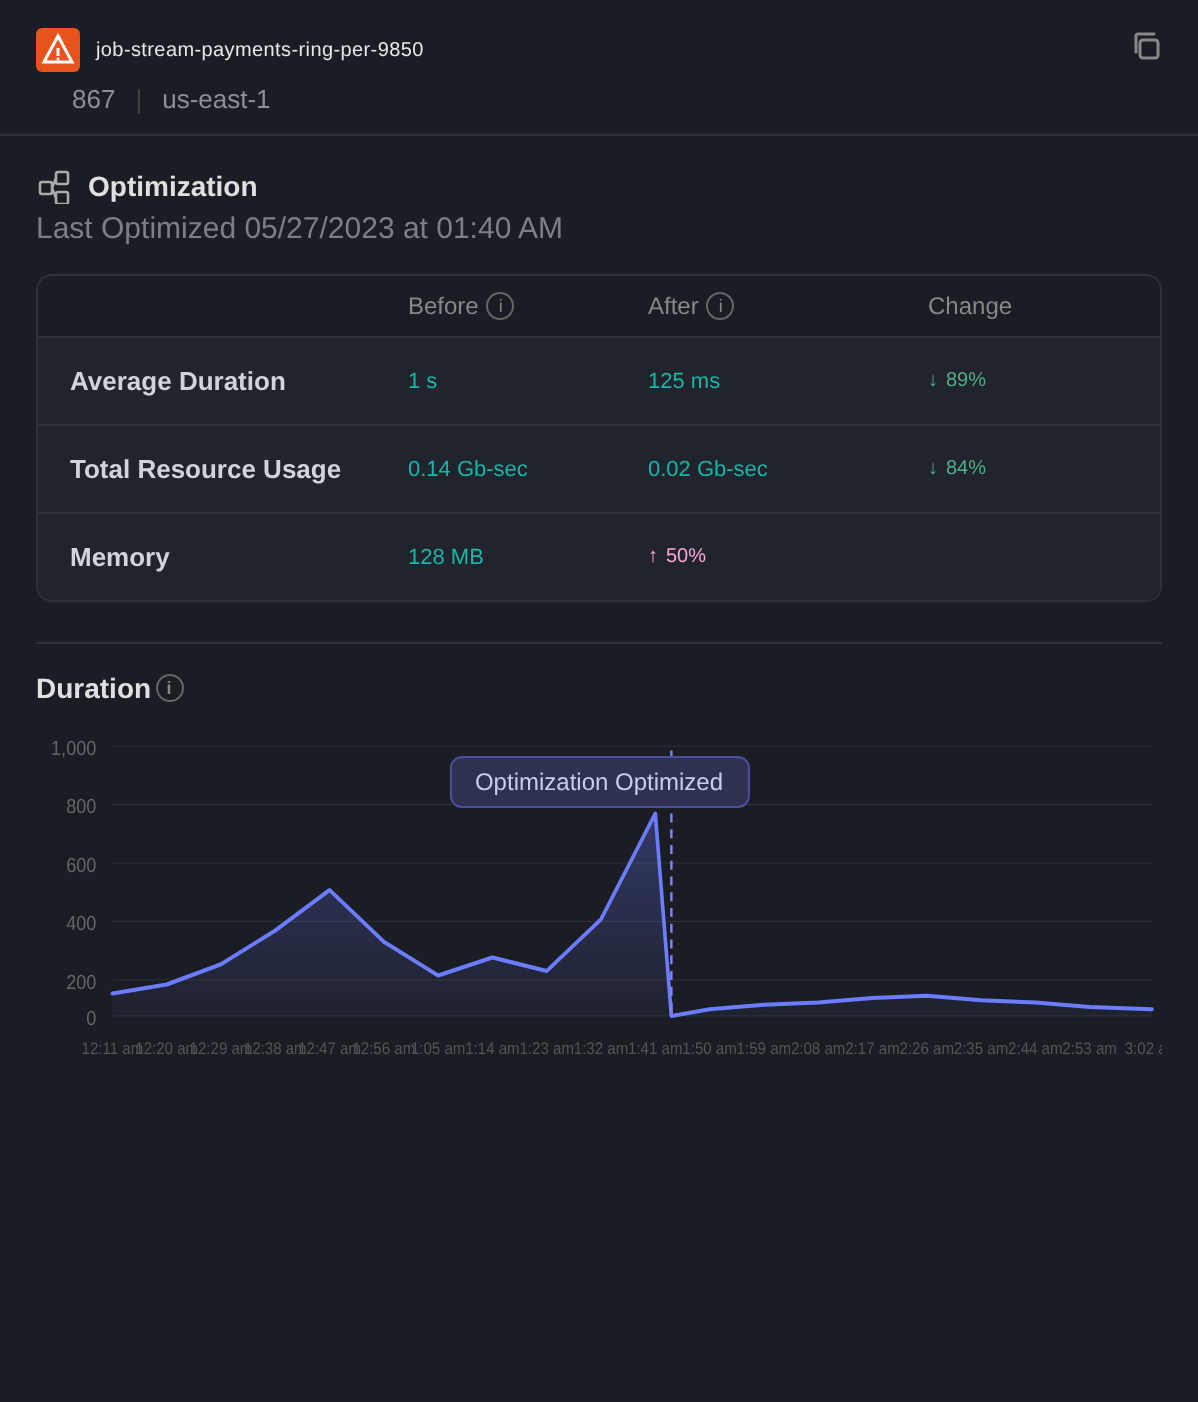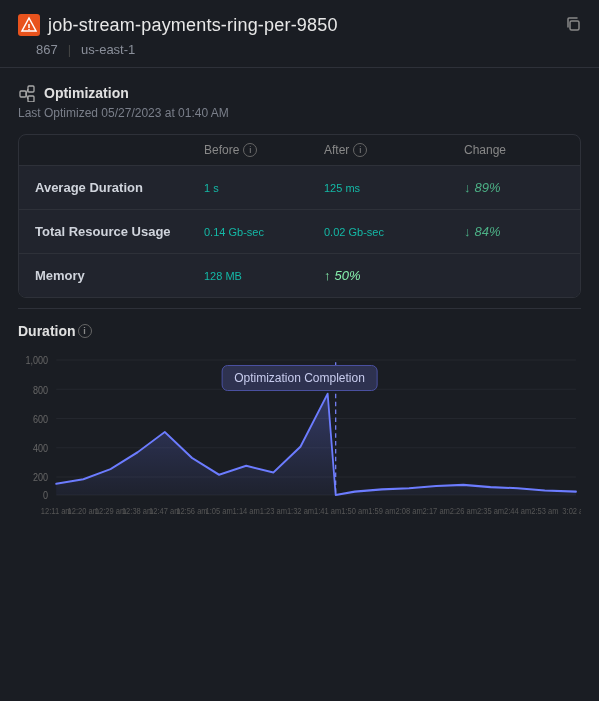--- a/index.html
+++ b/index.html
@@ -21,21 +21,21 @@
       align-items: center;
       gap: 8px;
       margin-bottom: 6px;
     }
     .logo-icon {
       width: 22px;
       height: 22px;
       flex-shrink: 0;
     }
     .job-title {
-      font-size: 18px;
+      font-size: 10px;
       font-weight: 500;
       color: #e8e8e8;
       letter-spacing: 0.2px;
     }
     .copy-icon {
       margin-left: auto;
       color: #888;
       cursor: pointer;
       font-size: 15px;
     }
@@ -59,29 +59,29 @@
       display: flex;
       align-items: center;
       gap: 8px;
       font-weight: 600;
       font-size: 14px;
       color: #e0e0e0;
       margin-bottom: 4px;
     }
     .last-optimized {
       color: #7a7f8a;
-      font-size: 12px;
+      font-size: 15px;
       margin-bottom: 14px;
     }
 
     .metrics-table {
       border: 1px solid #2e3139;
       border-radius: 8px;
       overflow: hidden;
-      margin-bottom: 0;
+      margin-bottom: 10px;
     }
     .metrics-header {
       display: grid;
       grid-template-columns: 1fr 120px 140px 100px;
       padding: 8px 16px;
       color: #888;
       font-size: 12px;
       border-bottom: 1px solid #2e3139;
     }
     .metrics-header .col-header {
@@ -120,28 +120,27 @@
       font-size: 13px;
     }
     .metric-value {
       color: #14b8a6;
       font-size: 11px;
     }
     .change-badge {
       display: flex;
       align-items: center;
       gap: 4px;
-      font-size: 13px;
-      font-style: italic;
+      font-size: 10px;
     }
     .change-down {
       color: #4caf85;
     }
     .change-up {
-      color: #86efac;
+      color: #f9a8d4;
     }
     .arrow-down::before { content: '↓'; }
     .arrow-up::before { content: '↑'; }
 
     .duration-section {
       padding: 14px 18px 10px;
     }
     .duration-title {
       display: flex;
       align-items: center;
@@ -271,21 +270,21 @@
 <div class="divider"></div>
 
 <div class="duration-section">
   <div class="duration-title">
     <span>Duration</span>
     <span class="info-icon">i</span>
   </div>
 
   <div class="chart-container">
     
-    <div class="tooltip-box">Optimization Completion</div>
+    <div class="tooltip-box">Optimization Optimized</div>
 
     <svg class="chart-area" viewBox="0 0 560 160" preserveAspectRatio="none">
 
       <line x1="38" y1="8" x2="555" y2="8" stroke="#2e3139" stroke-width="0.5"></line>
       <line x1="38" y1="34" x2="555" y2="34" stroke="#2e3139" stroke-width="0.5"></line>
       <line x1="38" y1="60" x2="555" y2="60" stroke="#2e3139" stroke-width="0.5"></line>
       <line x1="38" y1="86" x2="555" y2="86" stroke="#2e3139" stroke-width="0.5"></line>
       <line x1="38" y1="112" x2="555" y2="112" stroke="#2e3139" stroke-width="0.5"></line>
       <line x1="38" y1="128" x2="555" y2="128" stroke="#2e3139" stroke-width="0.5"></line>
 

